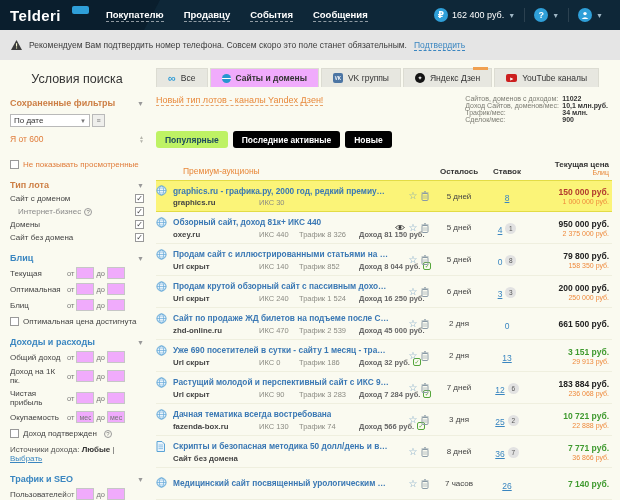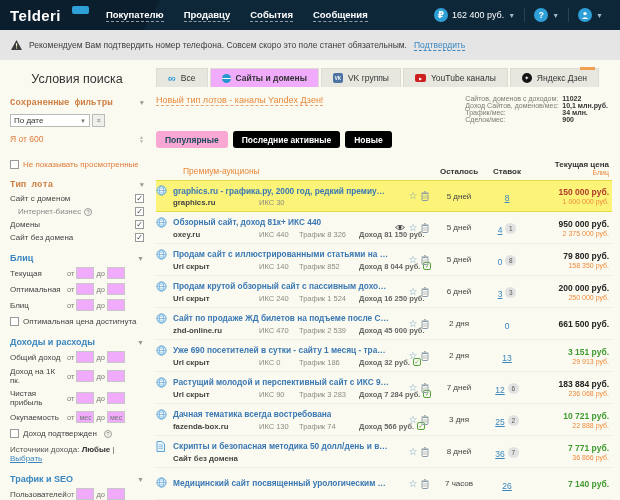--- a/index.html
+++ b/index.html
@@ -29,21 +29,21 @@
   
   .content { display:flex; height:444px; }
   .sidebar { width:152px; flex:none; padding:4px 8px 0 10px; }
   .main { flex:1; padding:8px 8px 0 4px; min-width:0; }
 
   
   .sb-title { font-size:12.5px; color:#333; text-align:center; margin:8px 0 12px; }
   .sec { display:flex; justify-content:space-between; align-items:center; margin-top:11px;
     font-size:9px; font-weight:bold; cursor:pointer; }
   .sec .arr { color:#999; font-size:7px; font-weight:normal; }
-  .sec.orange { color:#cd7f45;font-family:Liberation Mono, monospace; } .sec.blue { color:#3a86c0; }
+  .sec.orange { color:#cd7f45; } .sec.blue { color:#3a86c0; }
   .selrow { display:flex; margin-top:6px; align-items:center; }
   .sel-box { width:80px; height:13px; border:1px solid #b9b9b9; background:#fff; font-size:8px; color:#333;
     display:flex; align-items:center; justify-content:space-between; padding:0 3px; cursor:pointer; }
   .sel-box .arr { font-size:6px; color:#777; }
   .sel-btn { width:13px; height:13px; border:1px solid #b9b9b9; background:#efefec; margin-left:2px;
     display:flex; align-items:center; justify-content:center; font-size:7px; color:#777; cursor:pointer; }
   .saved { display:flex; justify-content:space-between; align-items:center; margin-top:7px;
     font-size:8.5px; color:#e07b39; }
   .updown { display:flex; flex-direction:column; line-height:4px; color:#b5b5ac; font-size:5px; }
   .hv { display:flex; gap:4px; margin-top:16px; font-size:8px; color:#e07b39; align-items:center; }
@@ -89,21 +89,21 @@
   .promo { font-size:9px; color:#e8883a; border-bottom:1px dashed #e8a36a; align-self:flex-start; cursor:pointer; }
   .stats { font-size:7px; color:#7b7b72; padding-right:4px; }
   .stat { display:flex; }
   .stat .sl { width:97px; }
   .stat .sv { font-weight:bold; color:#333; }
 
   
   .fbtns { display:flex; gap:5px; margin-top:8px; }
   .fbtn { height:17px; padding:0 9px; font-size:8.5px; font-weight:bold; border-radius:3px;
     display:flex; align-items:center; cursor:pointer; }
-  .fbtn.light { background:#f9a8d4; color:#1d4a5e; }
+  .fbtn.light { background:#bef264; color:#1d4a5e; }
   .fbtn.dark { background:#000000; color:#fff; }
 
   
   .thead { display:flex; align-items:flex-end; margin-top:12px; padding-bottom:4px; }
   .c-title { flex:1; min-width:0; }
   .c-icons { width:44px; flex:none; }
   .c-left { width:50px; flex:none; text-align:center; }
   .c-bids { width:46px; flex:none; text-align:center; }
   .c-price { width:82px; flex:none; text-align:right; padding-right:3px; }
   .thead .c-title { font-size:8.5px; color:#e8883a; padding-left:27px; }
@@ -376,30 +376,30 @@
           <span>Сайты и домены</span>
 
         </div>
 
         <div class="tab">
           <span class="tab-ic ic-vk"></span>
           <span>VK группы</span>
 
         </div>
 
-        <div class="tab">
-          <span class="tab-ic ic-yt"></span>
-          <span>YouTube каналы</span>
-
-        </div>
-
         <div class="tab has-ribbon">
           <span class="tab-ic ic-zen"></span>
           <span>Яндекс Дзен</span>
           <i class="ribbon"></i>
+        </div>
+
+        <div class="tab">
+          <span class="tab-ic ic-yt"></span>
+          <span>YouTube каналы</span>
+
         </div>
       </div>
 
     <div class="info-row">
       <span class="promo">Новый тип лотов - каналы Yandex Дзен!</span>
       <div class="stats">
 
           <div class="stat">
             <span class="sl">Сайтов, доменов с доходом:</span>
             <span class="sv">11022</span>

